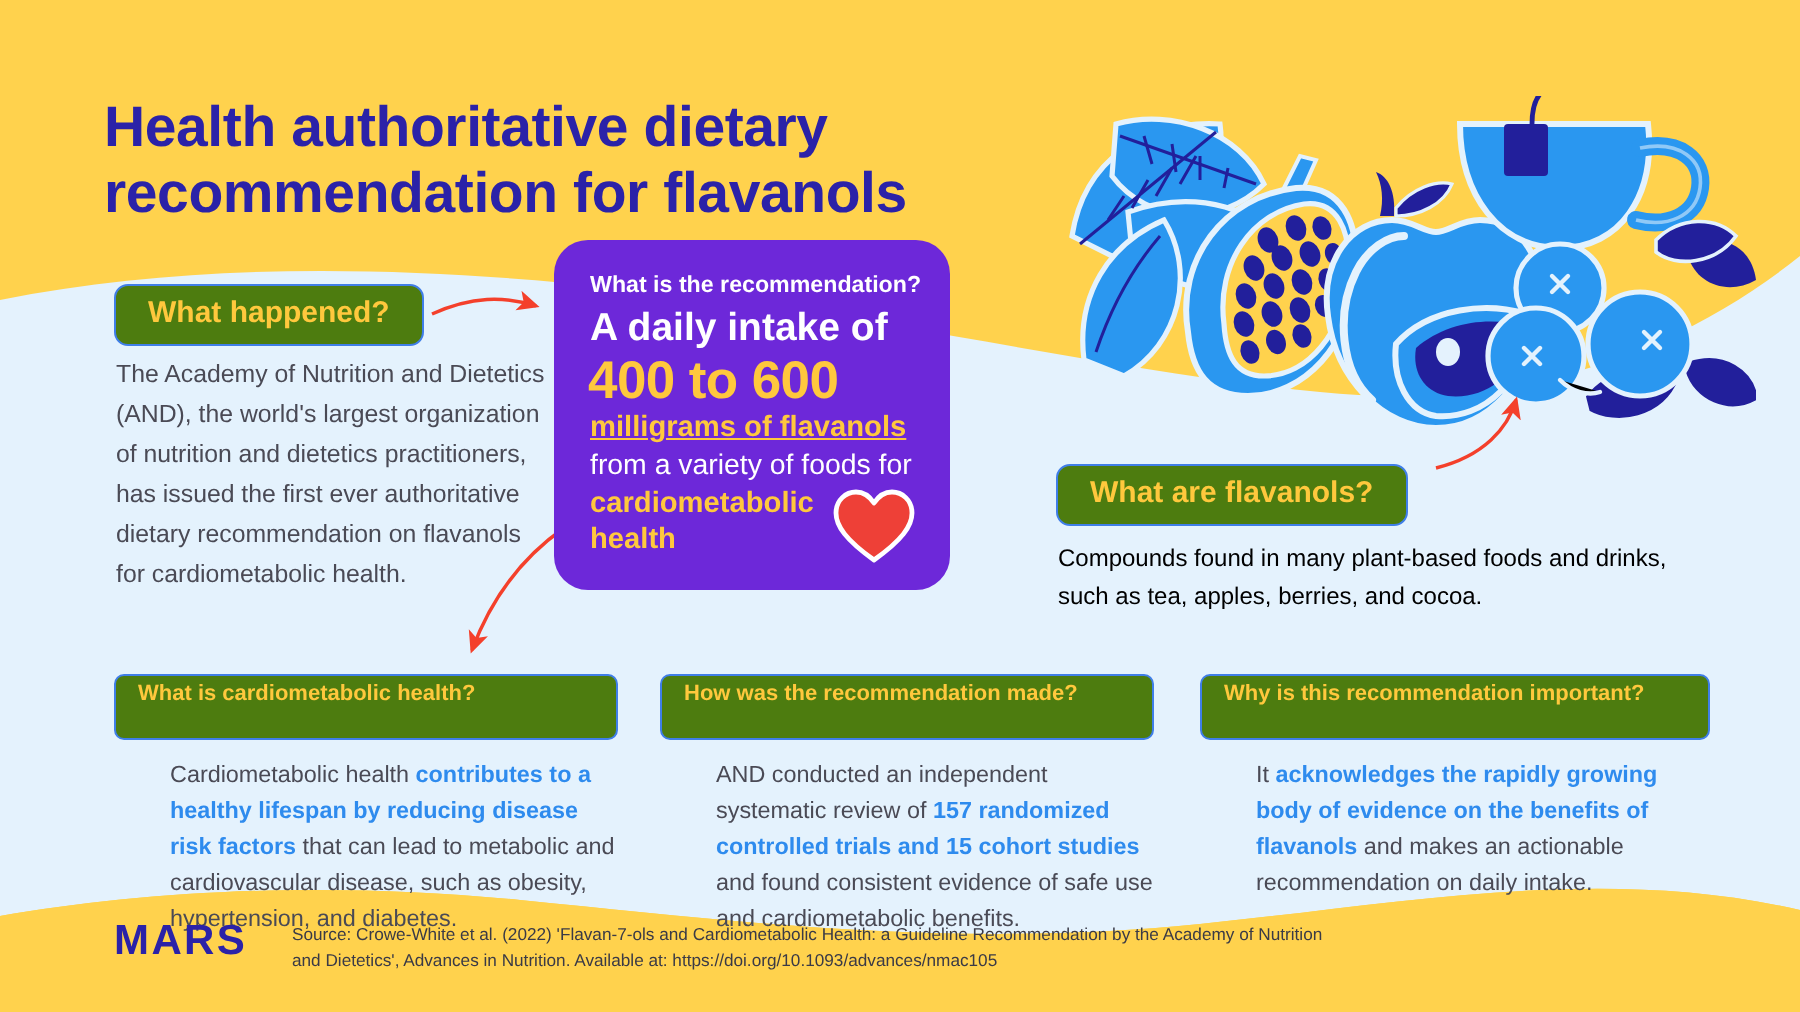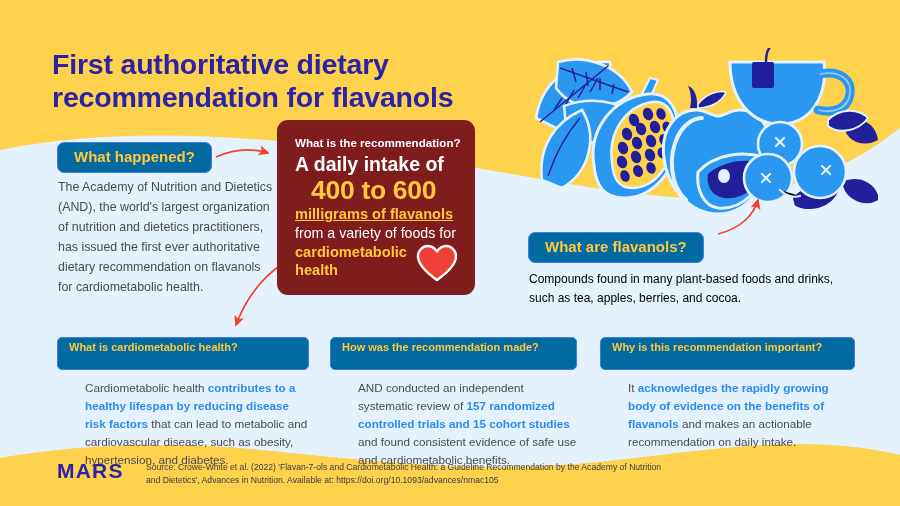--- a/index.html
+++ b/index.html
@@ -17,21 +17,21 @@
   
   .title{
     position:absolute;left:52px;top:48px;width:470px;
     color:#2B22A8;font-weight:bold;font-size:28.5px;line-height:1.17;
     letter-spacing:-0.2px;
   }
 
   
   .pill{
     display:inline-block;
-    background:#0369a1;
+    background:#4d7c0f;
     border:1.5px solid #3F7EE8;
     border-radius:6px;
     color:#FFC83D;
     font-weight:bold;
     padding:5px 14px 6px 14px;
     line-height:1.05;
     white-space:nowrap;
   }
   .pill.big{font-size:15px;padding:6px 16px 7px 16px;border-radius:7px;}
   .pill.small{font-size:11px;padding:4px 11px 15px 11px;border-radius:5px;}
@@ -39,32 +39,32 @@
   
   .wh-pill{position:absolute;left:57px;top:142px;}
   .wh-body{
     position:absolute;left:58px;top:177px;width:215px;
     color:#4A4A55;font-size:12.4px;line-height:1.62;
   }
 
   
   .card{
     position:absolute;left:277px;top:120px;width:198px;height:175px;
-    background:#7f1d1d;border-radius:11px;
+    background:#6d28d9;border-radius:17px;
   }
   .card .kicker{
     position:absolute;left:18px;top:16px;width:170px;
     color:#ffffff;font-size:11.6px;font-weight:bold;line-height:1.2;
   }
   .card .l1{
     position:absolute;left:18px;top:33px;width:175px;
     color:#ffffff;font-size:19.5px;font-weight:bold;line-height:1.15;
   }
   .card .l2{
-    position:absolute;left:34px;top:56px;width:180px;
+    position:absolute;left:17px;top:56px;width:180px;
     color:#FFC83D;font-size:26.5px;font-weight:bold;line-height:1.1;
     letter-spacing:-0.3px;
   }
   .card .l3{
     position:absolute;left:18px;top:86px;width:180px;
     color:#FFC83D;font-size:14.6px;font-weight:bold;line-height:1.15;text-decoration:underline;
   }
   .card .l4{
     position:absolute;left:18px;top:105px;width:178px;
     color:#ffffff;font-size:14.2px;line-height:1.18;
@@ -214,21 +214,21 @@
       </marker>
     </defs>
 
     <path d="M216,157 C236,148 252,148 268,153" fill="none" stroke="#F4402B" stroke-width="1.7" marker-end="url(#ah)"></path>
 
     <path d="M282,264 C262,278 246,298 236,325" fill="none" stroke="#F4402B" stroke-width="1.7" marker-end="url(#ah)"></path>
 
     <path d="M718,234 C742,228 754,214 758,200" fill="none" stroke="#F4402B" stroke-width="1.7" marker-end="url(#ah)"></path>
   </svg>
 
-  <div class="title">First authoritative dietary recommendation for flavanols</div>
+  <div class="title">Health authoritative dietary recommendation for flavanols</div>
 
   <div class="pill big wh-pill">What happened?</div>
   <div class="wh-body">The Academy of Nutrition and Dietetics (AND), the world's largest organization of nutrition and dietetics practitioners, has issued the first ever authoritative dietary recommendation on flavanols for cardiometabolic health.</div>
 
   <div class="card">
     <div class="kicker">What is the recommendation?</div>
     <div class="l1">A daily intake of</div>
     <div class="l2">400 to 600</div>
     <div class="l3">milligrams of flavanols</div>
     <div class="l4">from a variety of foods for</div>

